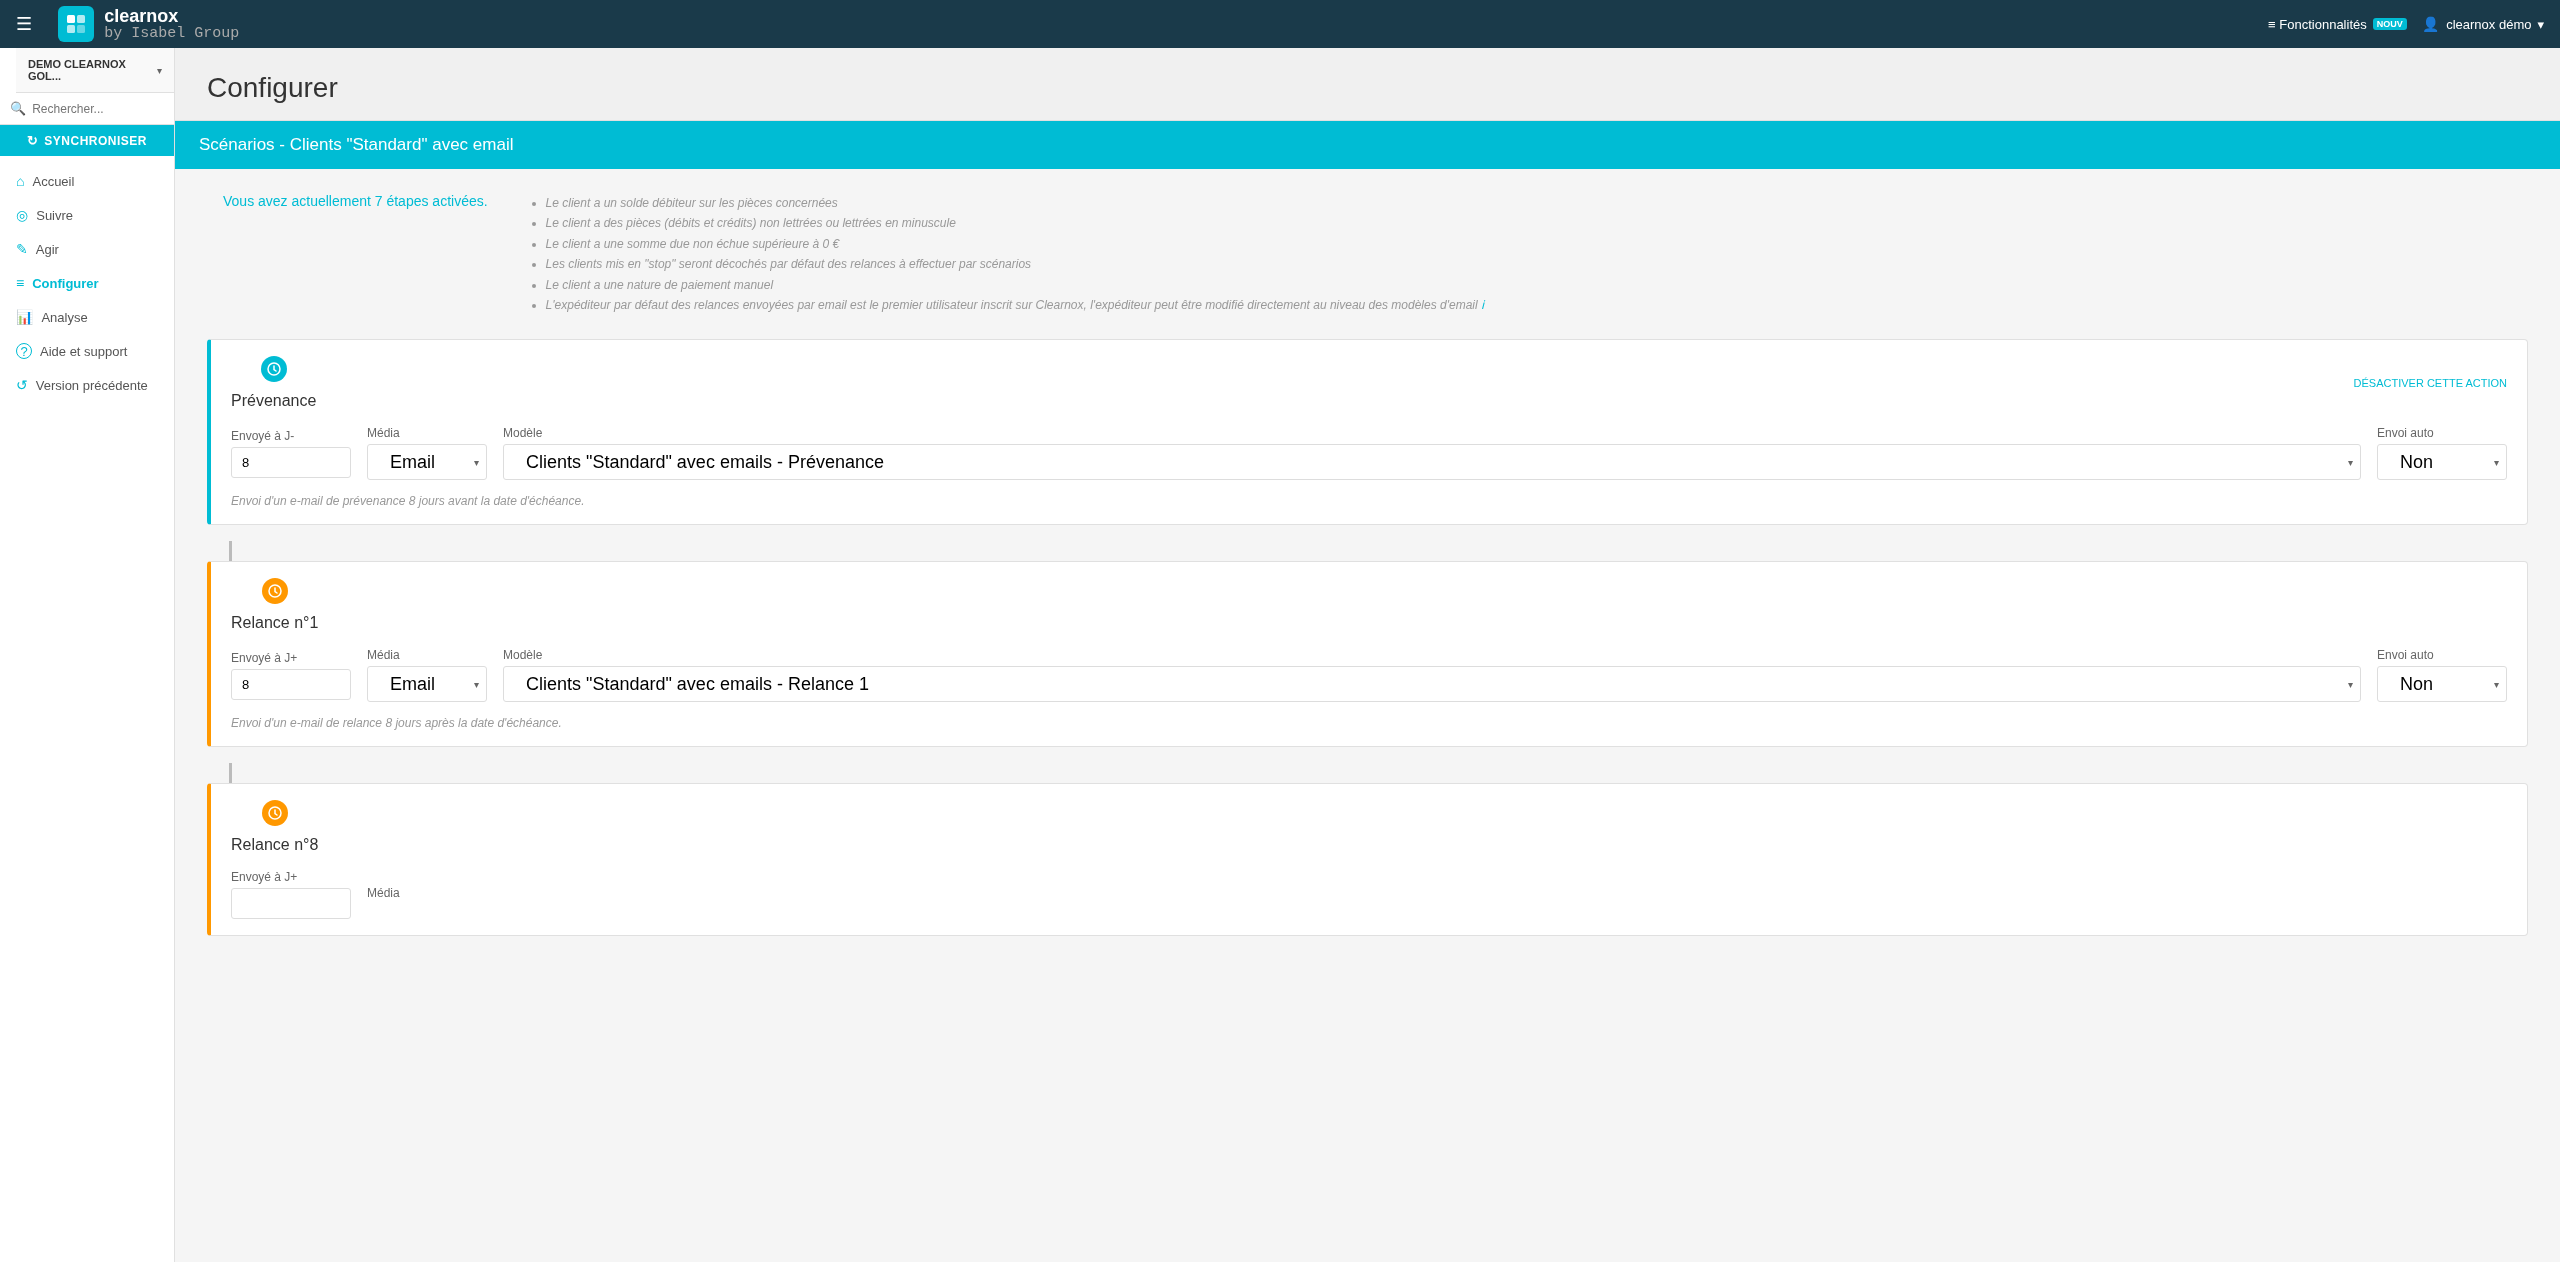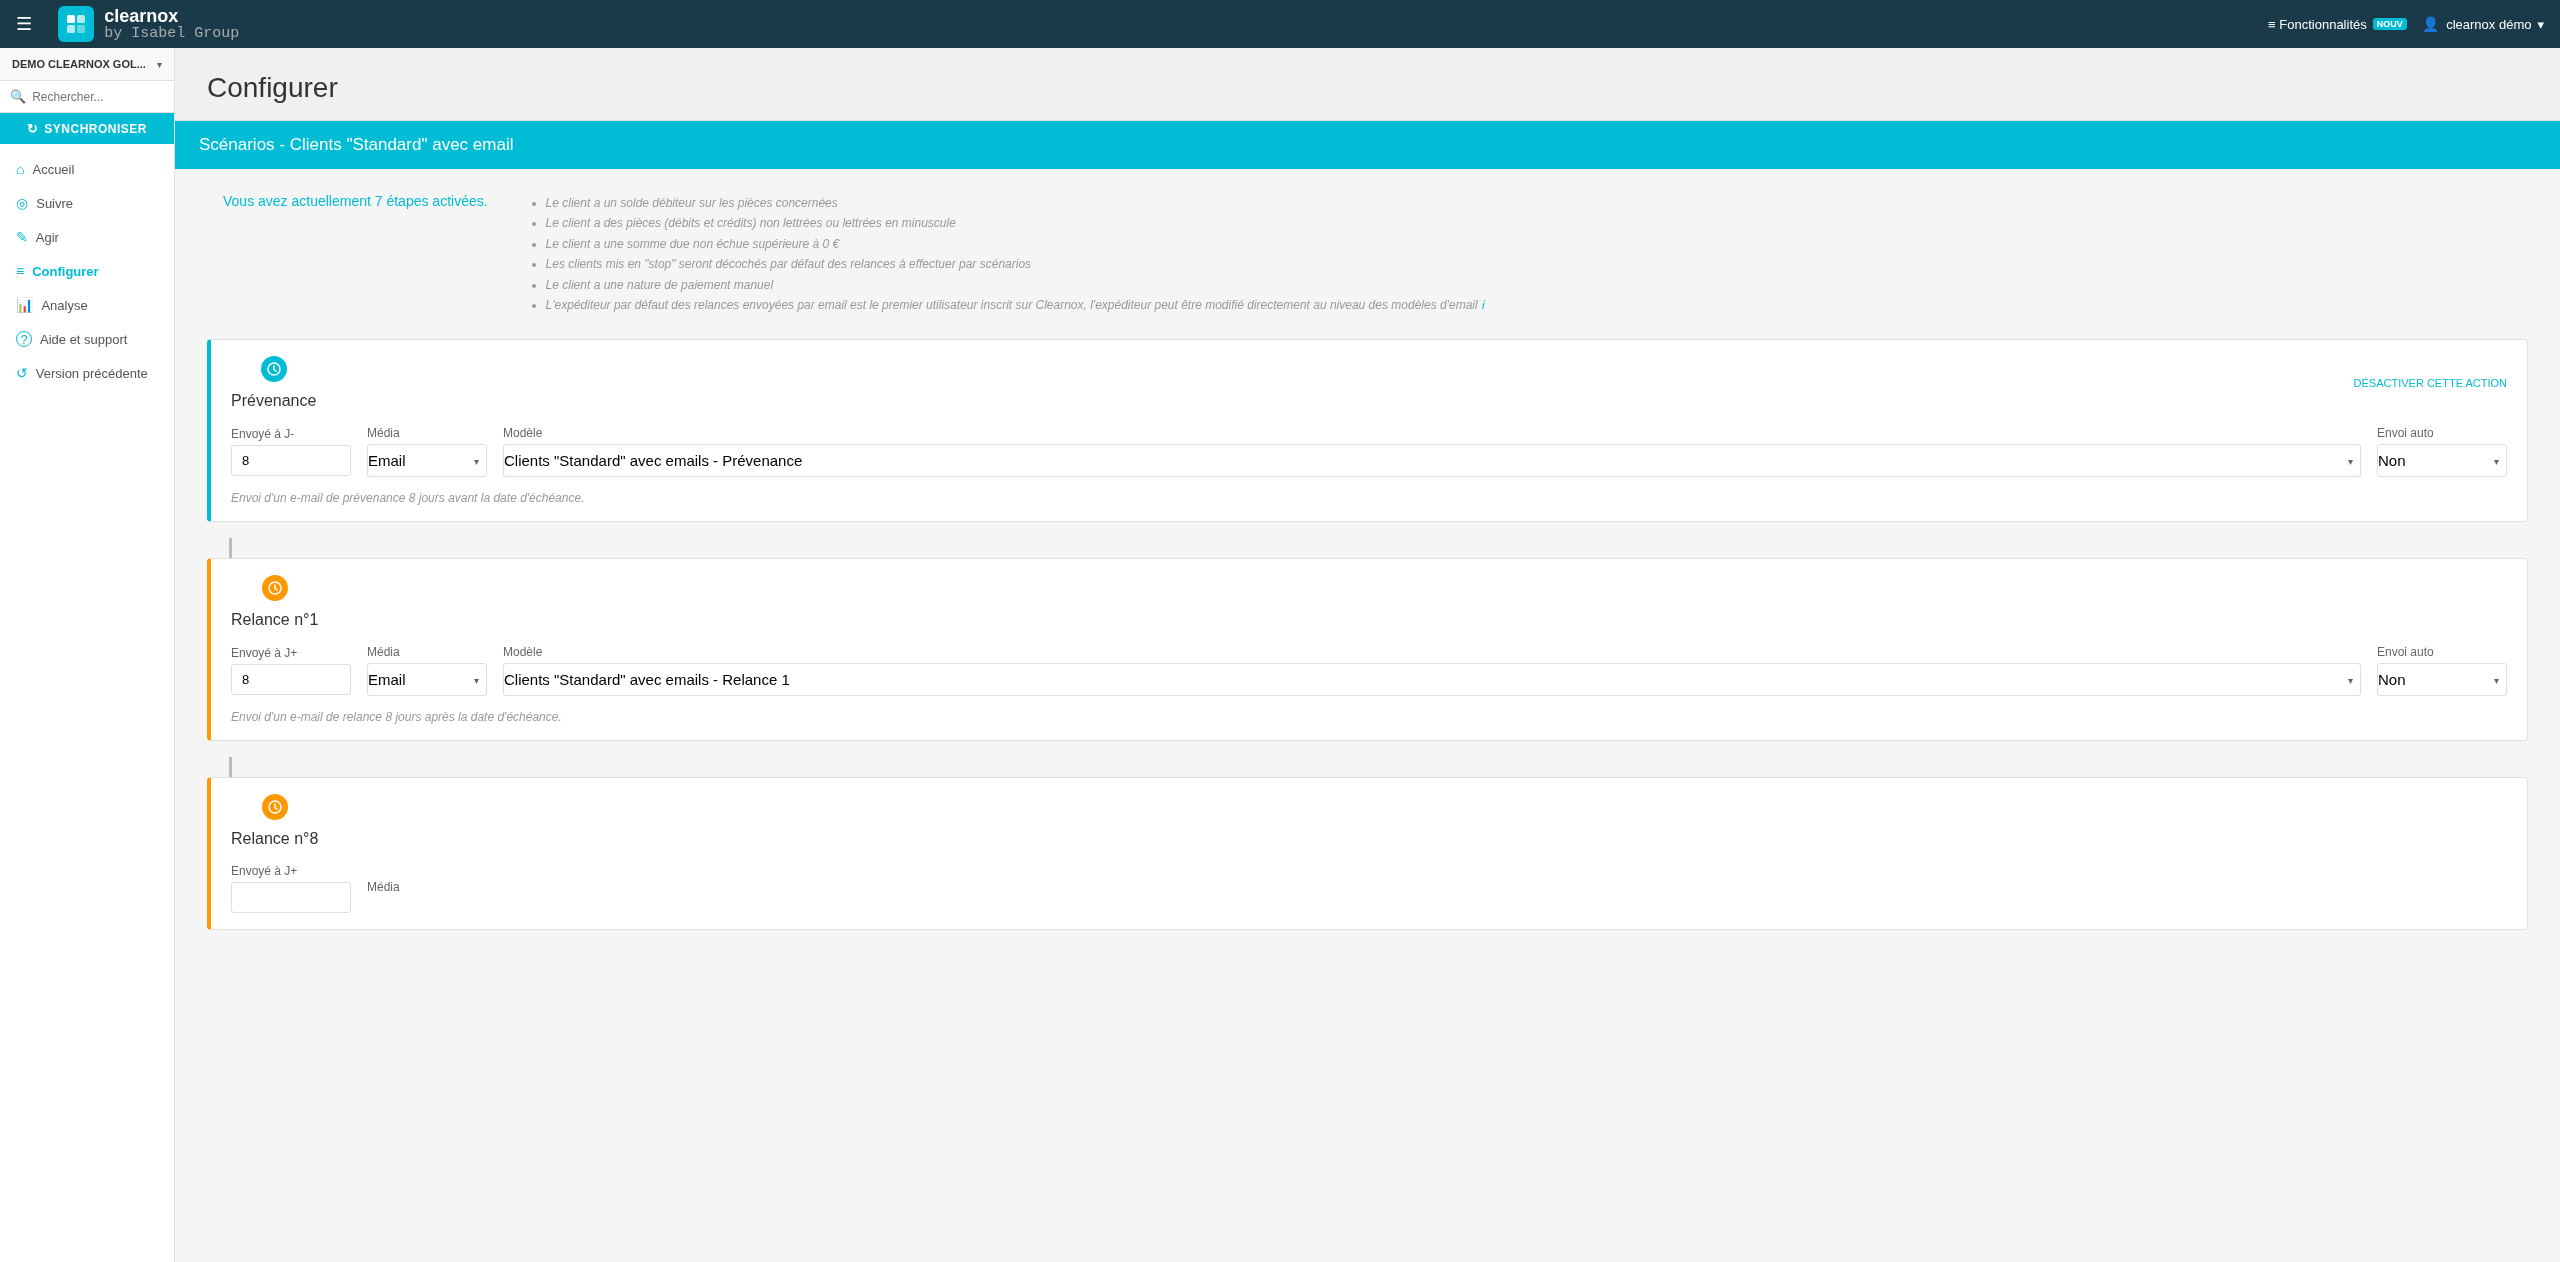--- a/index.html
+++ b/index.html
@@ -49,20 +49,21 @@
       display: flex; flex-direction: column;
       flex-shrink: 0;
       overflow-y: auto;
     }
     .sidebar-company {
       display: flex; align-items: center; justify-content: space-between;
       padding: 10px 12px;
       border-bottom: 1px solid #e0e0e0;
       cursor: pointer;
       background: #f9f9f9;
+      margin-left: 16px;
     }
     .company-name { font-size: 11px; font-weight: 600; color: #333; }
     .chevron-down { color: #666; font-size: 10px; }
     .search-box {
       padding: 8px 10px;
       border-bottom: 1px solid #e0e0e0;
       display: flex; align-items: center; gap: 6px;
     }
     .search-input {
       border: none; outline: none; font-size: 12px; color: #999; width: 100%; background: transparent;
@@ -160,22 +161,22 @@
       font-size: 13px;
       width: 120px;
       outline: none;
     }
     .form-select-wrapper {
       position: relative; display: flex; align-items: center;
     }
     .form-select {
       border: 1px solid #ddd;
       border-radius: 3px;
-      padding: 7px 28px 7px 0;
-      font-size: 15px;
+      padding: 7px 28px 7px 22px;
+      font-size: 18px;
       appearance: none;
       background: white;
       cursor: pointer;
       outline: none;
     }
     .select-media { width: 120px; }
     .select-envoi { width: 130px; }
     .select-arrow {
       position: absolute; right: 8px; top: 50%; transform: translateY(-50%);
       color: #666; font-size: 10px; pointer-events: none;

